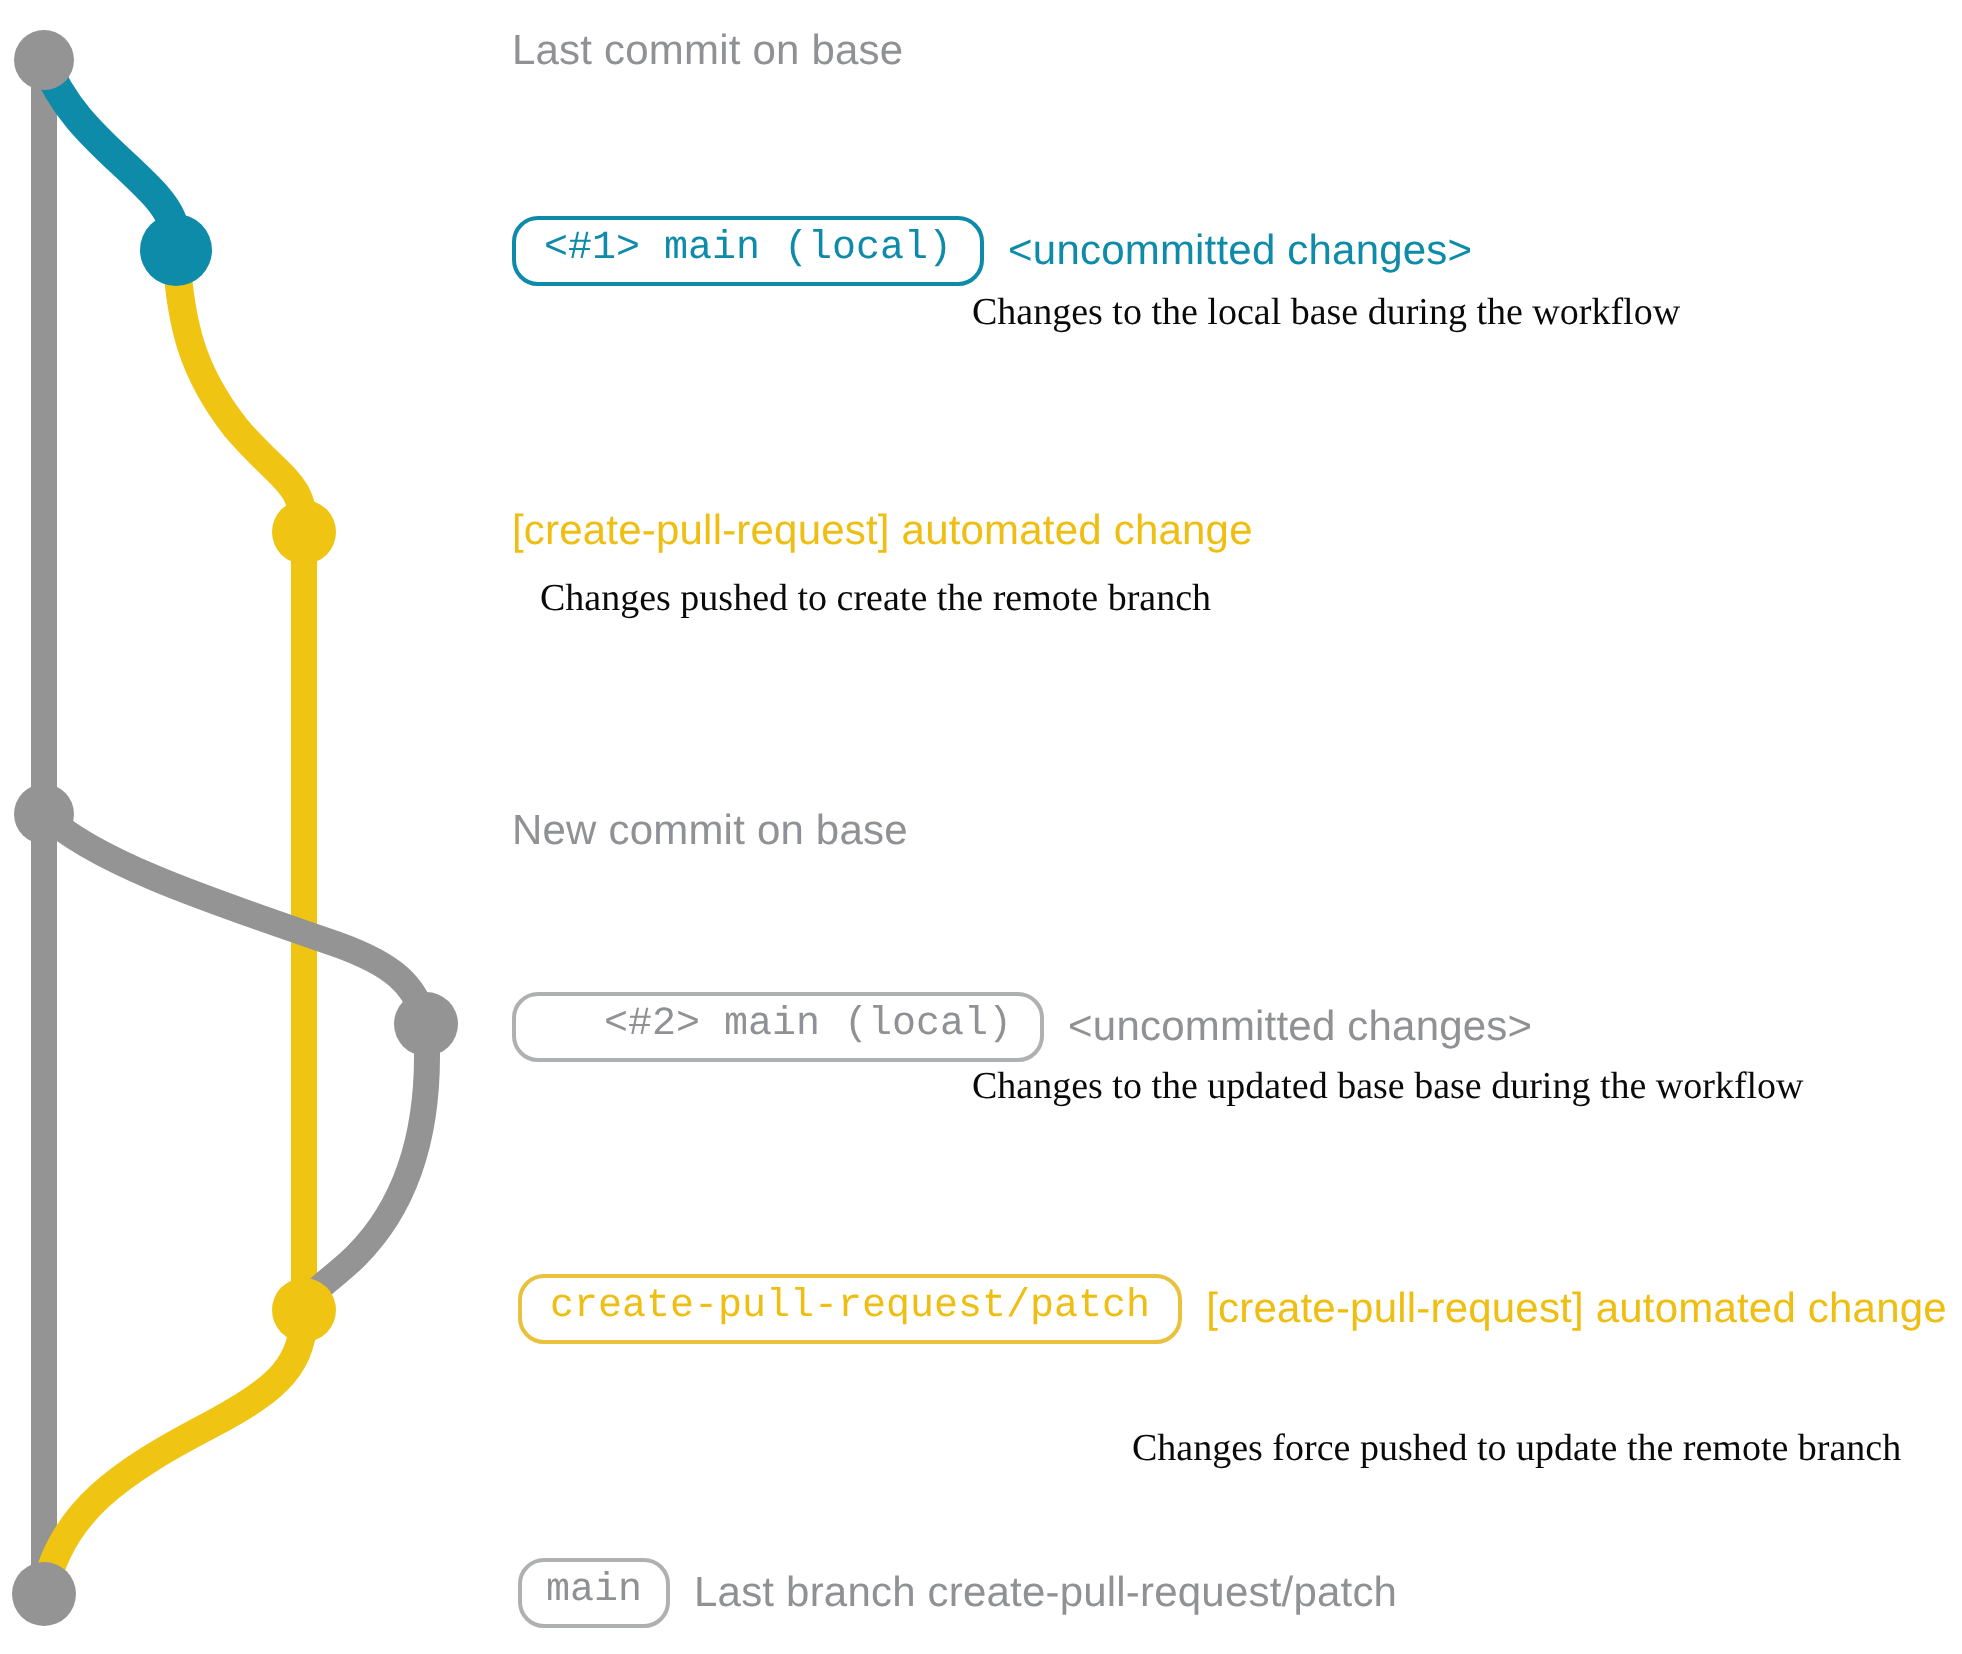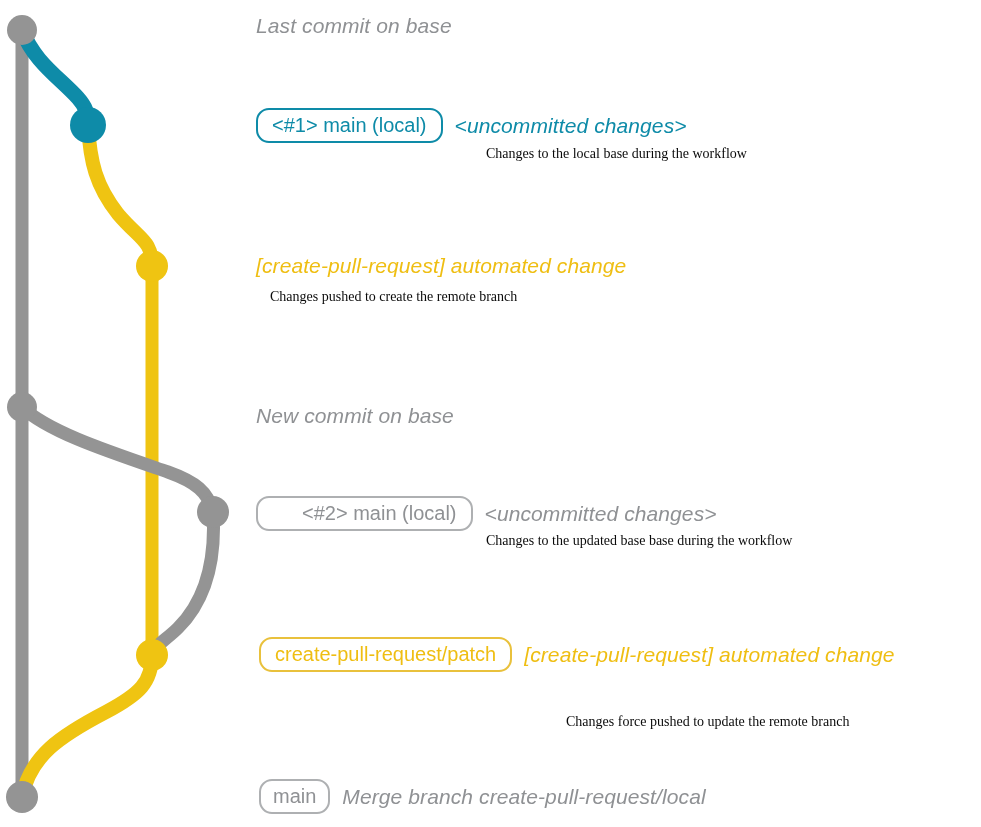--- a/index.html
+++ b/index.html
@@ -39,39 +39,39 @@
   
   .row {
     position: absolute;
     display: flex;
     align-items: center;
     white-space: nowrap;
   }
   .row-title {
     font-size: 21px;
     letter-spacing: 0.1px;
-    font-style: italic;
   }
   .pill {
     display: inline-block;
     border: 2px solid;
     border-radius: 13px;
     padding: 5px 14px 6px 14px;
     font-size: 20px;
     line-height: 1;
     margin-right: 12px;
     background: transparent;
+    font-family: Liberation Mono, monospace;
   }
   .pill.small {
     padding: 5px 12px 6px 12px;
   }
   .desc {
     position: absolute;
     font-family: "Liberation Serif", serif;
-    font-size: 14px;
+    font-size: 19px;
     color: #0a0a0a;
     white-space: nowrap;
   }
 
   
   .c-gray   { color: #8f9194; }
   .c-blue   { color: #0e8ba8; }
   .c-yellow { color: #efbe12; }
   .b-blue   { border-color: #0e8ba8; }
   .b-gray   { border-color: #aeb0b2; padding-left: 44px; }
@@ -140,17 +140,17 @@
     <div class="desc" style="left:486px; top:533px;">Changes to the updated base base during the workflow</div>
 
     <div class="row" style="left:259px; top:637px;">
       <span class="pill b-yellow c-yellow">create-pull-request/patch</span>
       <span class="row-title c-yellow">[create-pull-request] automated change</span>
     </div>
     <div class="desc" style="left:566px; top:674px;margin-top:40px;">Changes force pushed to update the remote branch</div>
 
     <div class="row" style="left:259px; top:779px;">
       <span class="pill small b-gray c-gray">main</span>
-      <span class="row-title c-gray">Merge branch create-pull-request/local</span>
+      <span class="row-title c-gray">Last branch create-pull-request/patch</span>
     </div>
 
   </div>
 </div>
 
 </body></html>

